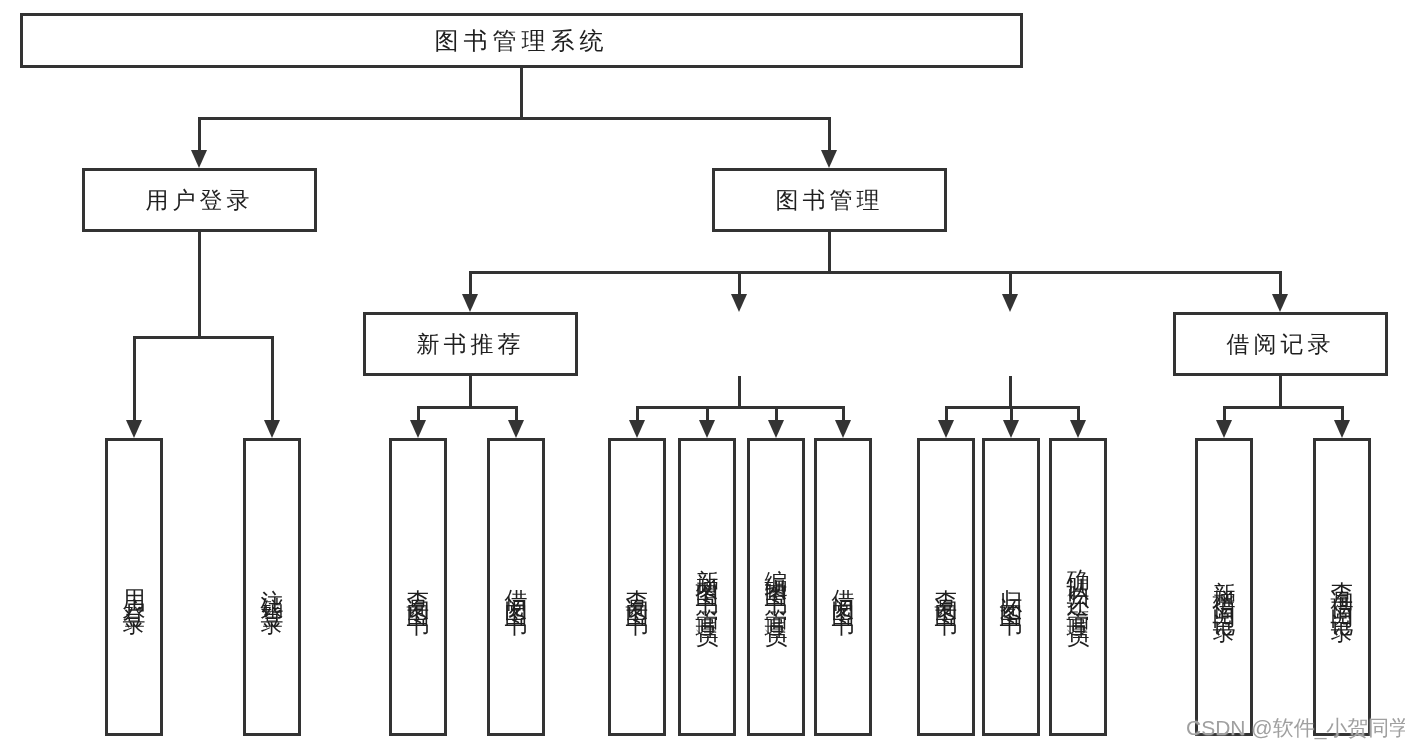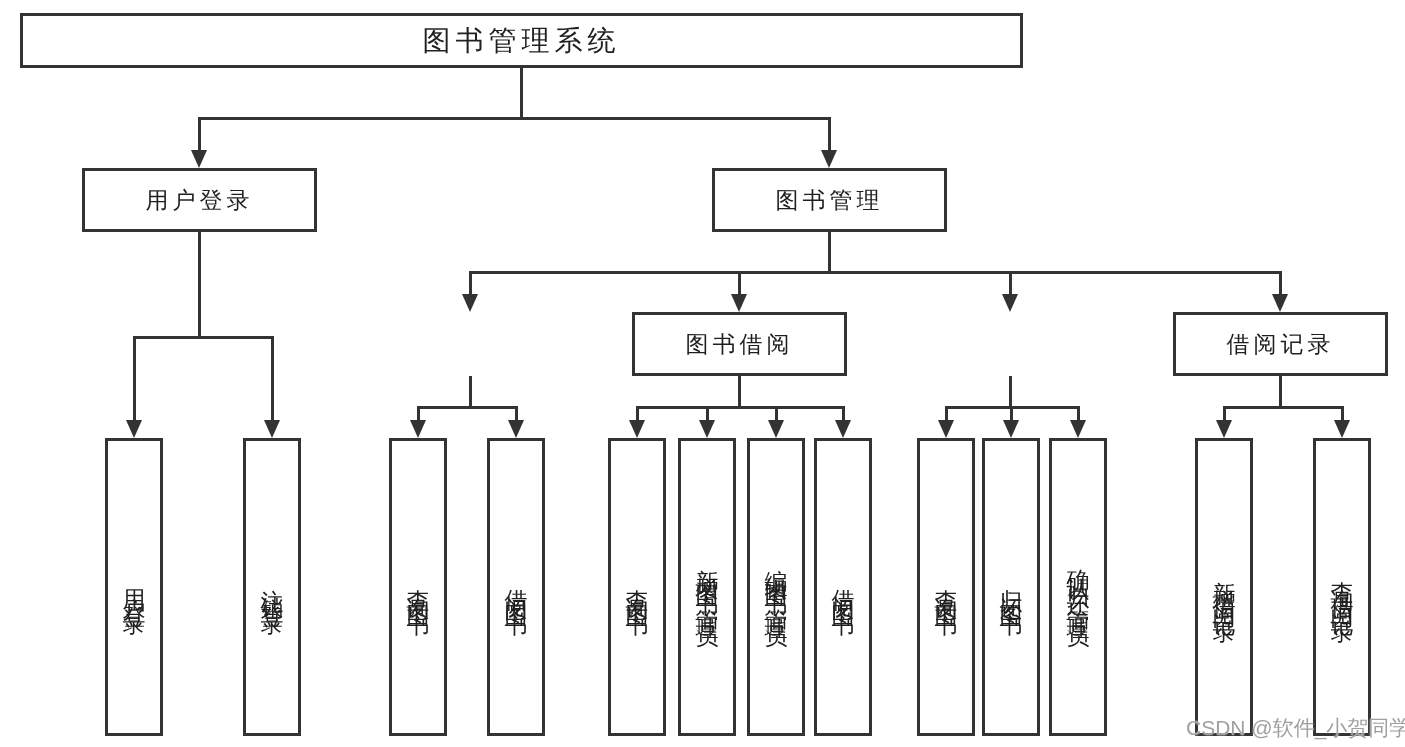--- a/index.html
+++ b/index.html
@@ -24,21 +24,21 @@
     display:flex;
     align-items:center;
     justify-content:center;
     color:var(--text);
   }
   .hbox span{
     font-size:23px;
     letter-spacing:4px;
     white-space:nowrap;
   }
-  .rootbox span{font-size:28px;letter-spacing:5px;}
+  .rootbox span{font-size:24px;letter-spacing:5px;}
   .vbox span{
     writing-mode:vertical-rl;
     text-orientation:mixed;
     font-size:23px;
     letter-spacing:8px;
     line-height:1;
   }
   .v{position:absolute;width:3px;background:var(--line);}
   .h{position:absolute;height:3px;background:var(--line);}
   .arrow{
@@ -96,22 +96,22 @@
     <div class="v" style="left:469px;top:271px;height:26px;"></div>
     <div class="v" style="left:738px;top:271px;height:26px;"></div>
     <div class="v" style="left:1009px;top:271px;height:26px;"></div>
     <div class="v" style="left:1279px;top:271px;height:26px;"></div>
     <div class="arrow" style="left:462px;top:294px;"></div>
     <div class="arrow" style="left:731px;top:294px;"></div>
     <div class="arrow" style="left:1002px;top:294px;"></div>
     <div class="arrow" style="left:1272px;top:294px;"></div>
   </div>
 
-  <div class="box hbox" style="left:632px;top:312px;width:215px;height:64px;">
-    <span>图书借阅</span>
+  <div class="box hbox" style="left:363px;top:312px;width:215px;height:64px;">
+    <span>新书推荐</span>
   </div>
   <div class="box hbox" style="left:1173px;top:312px;width:215px;height:64px;">
     <span>借阅记录</span>
   </div>
 
   <div>
     <div class="v" style="left:469px;top:376px;height:33px;"></div>
     <div class="h" style="left:417px;top:406px;width:101px;"></div>
     <div class="v" style="left:417px;top:406px;height:17px;"></div>
     <div class="v" style="left:515px;top:406px;height:17px;"></div>

